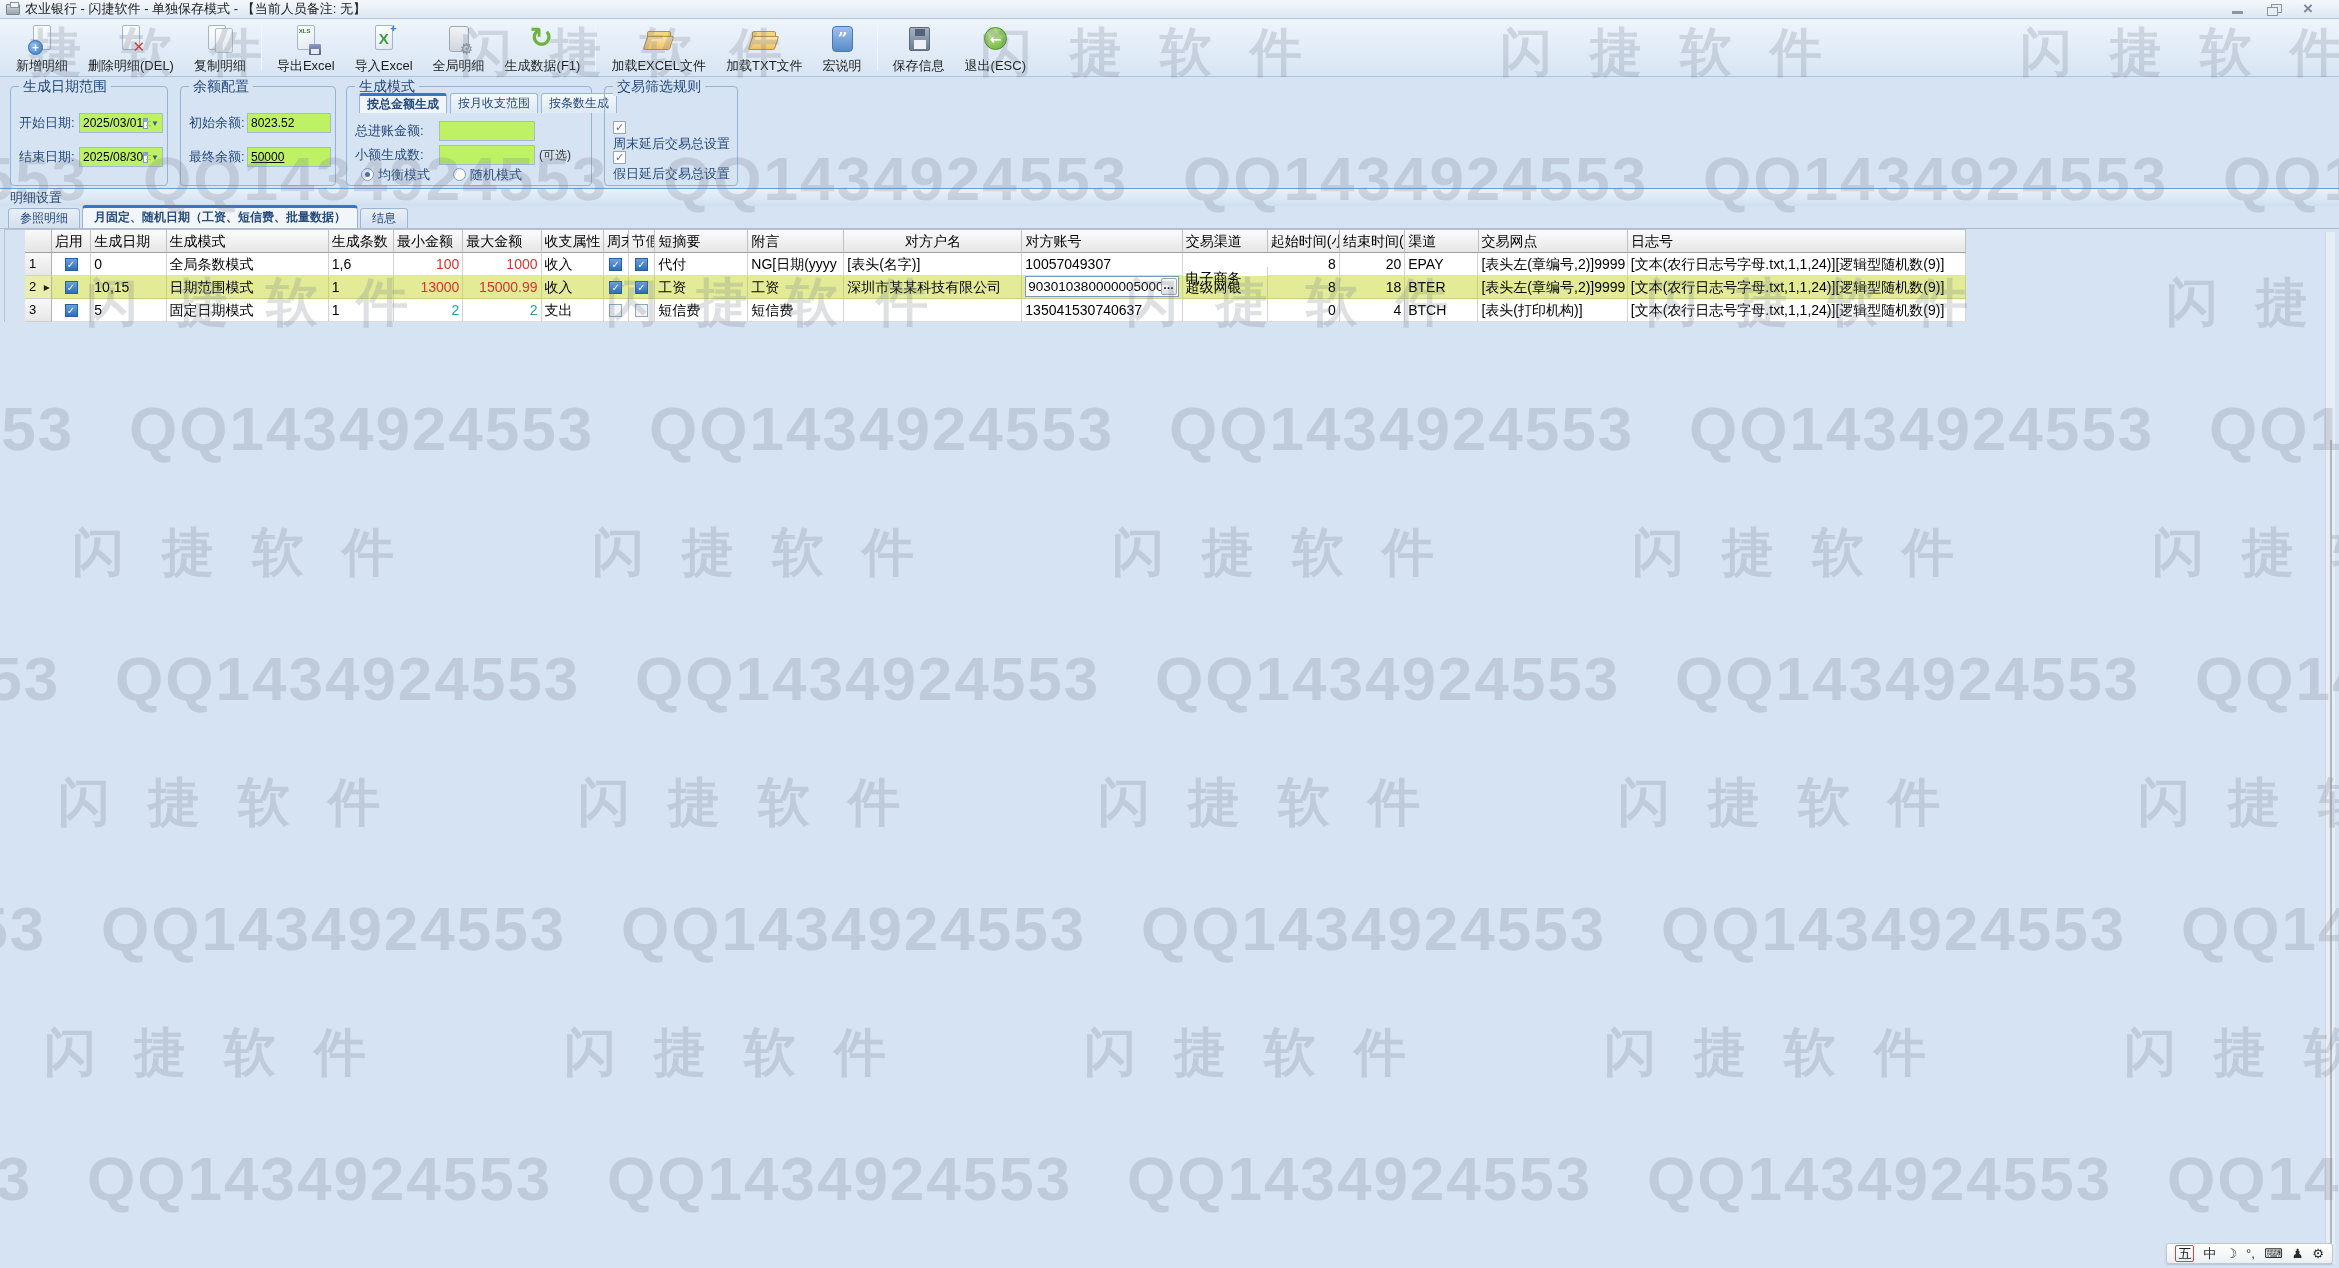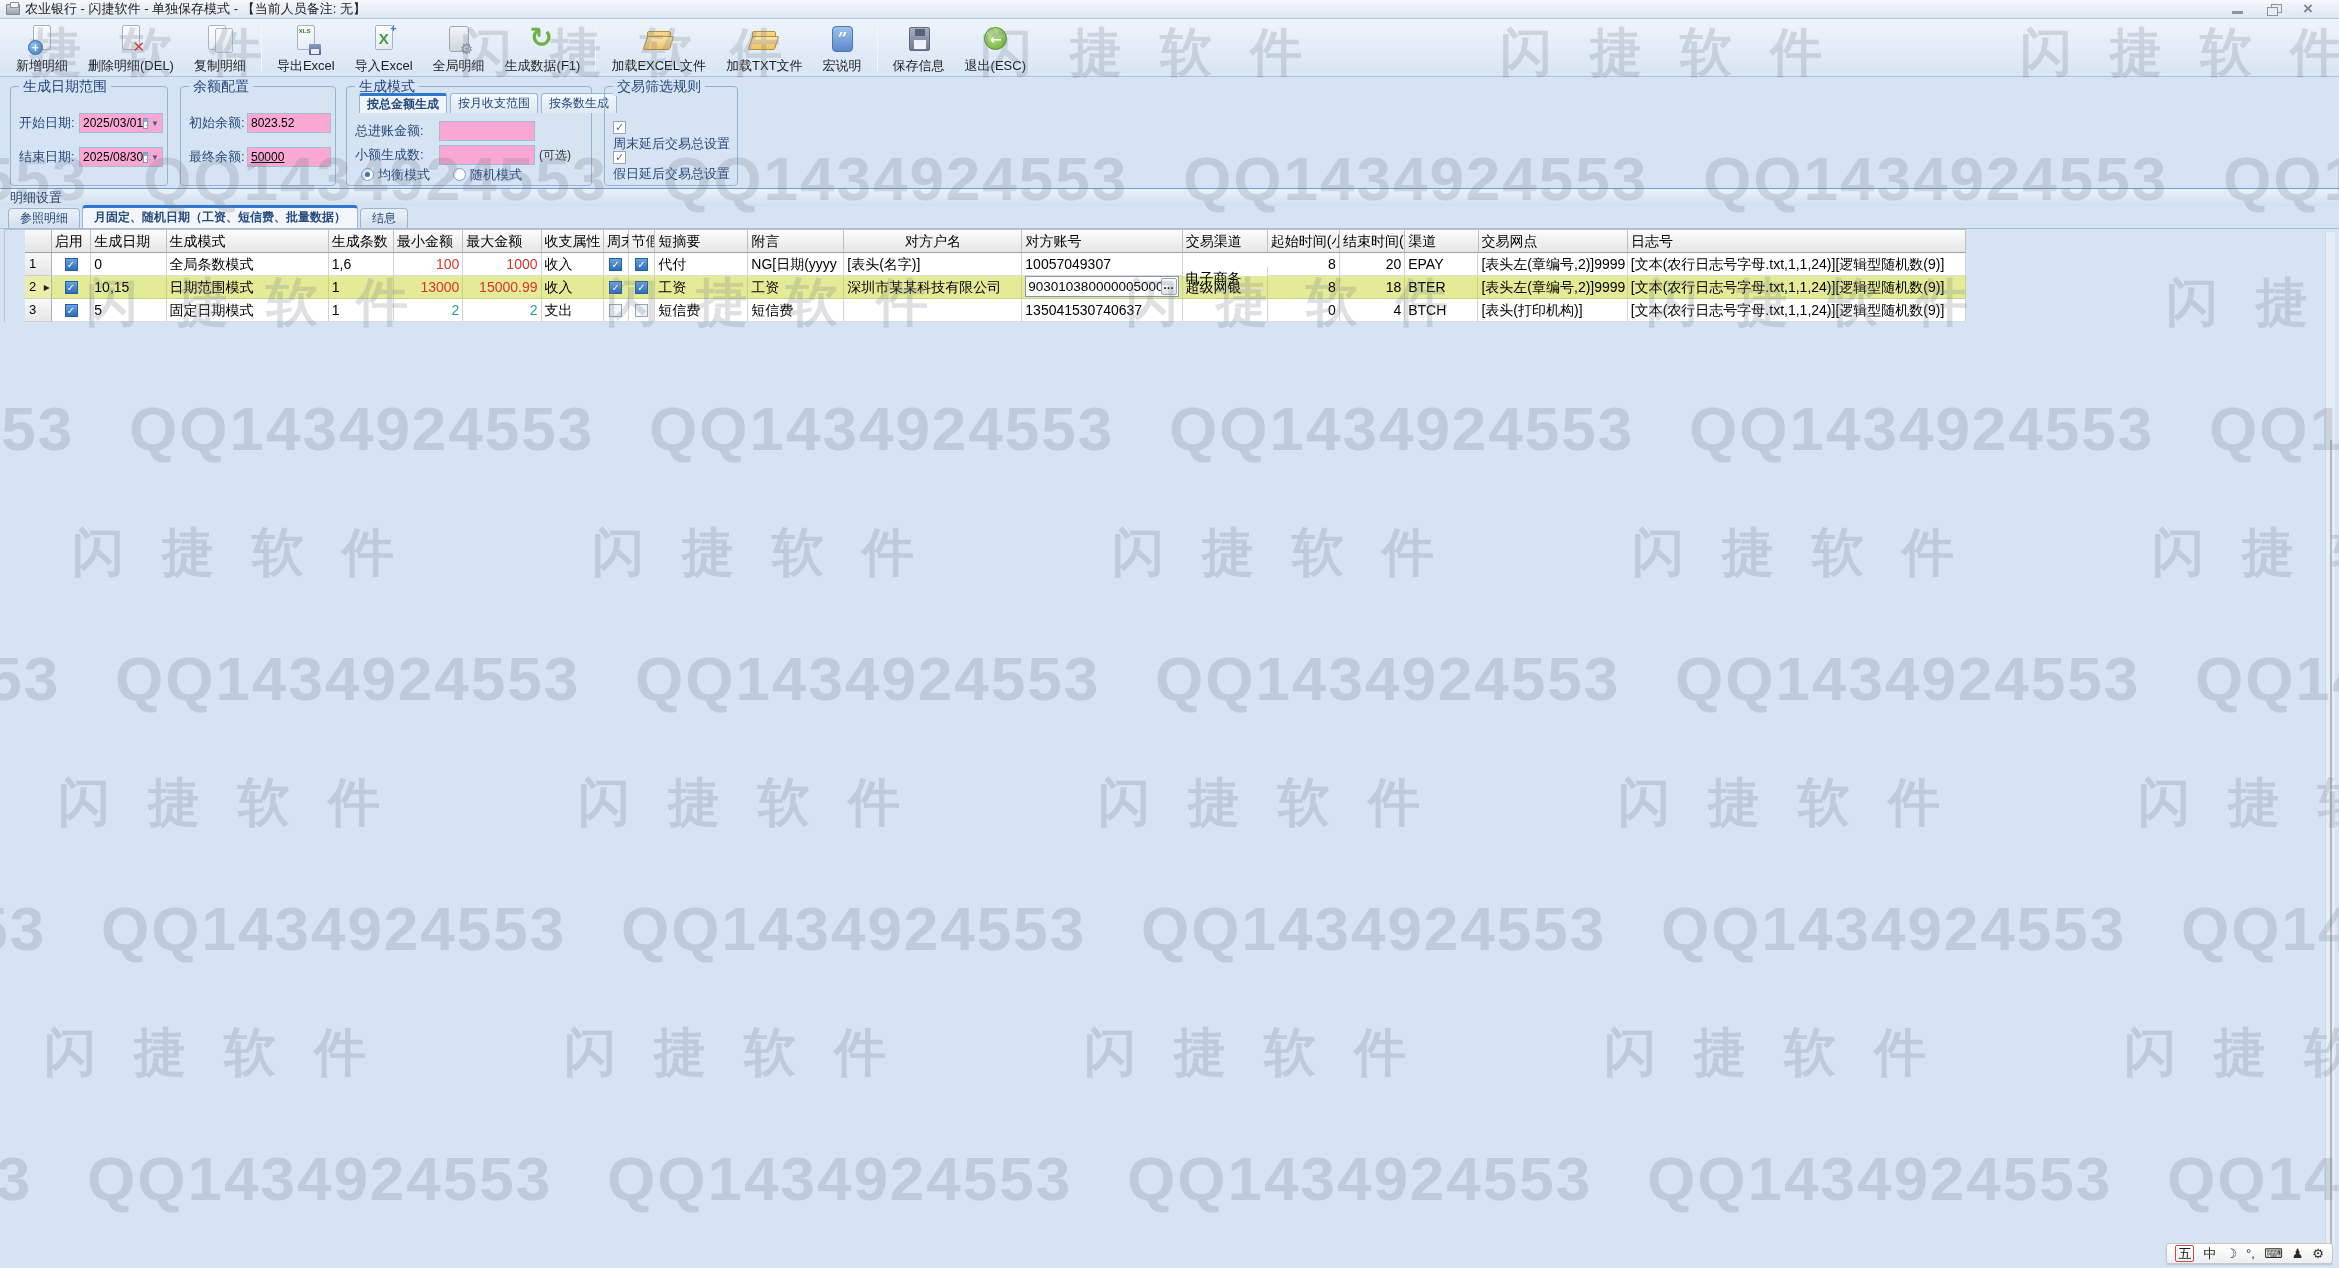--- a/index.html
+++ b/index.html
@@ -68,21 +68,21 @@
   .ic .fl::before{ content:""; position:absolute; left:4px; bottom:1px; width:12px; height:9px; background:#eef1f5;}
   .ic .fl::after{ content:""; position:absolute; left:5px; top:1px; width:10px; height:7px; background:#55627a;}
   .ic .gc{ position:absolute; left:6px; top:4px; width:23px; height:23px; border-radius:50%;
     background:radial-gradient(circle at 35% 28%,#c4e698,#61ad2b); border:1px solid #4d8f20;
     color:#fff; font:bold 14px/22px "DejaVu Sans",sans-serif; text-align:center;}
   
   .gbox{ position:absolute; top:86px; height:100px; border:1px solid #94b2d4; border-radius:4px;}
   .gtitle{ position:absolute; top:-9px; left:8px; background:#d6e3f2; padding:0 4px;
     color:#24497c; font-size:14px; white-space:nowrap;}
   .flab{ position:absolute; left:8px; font-size:13px; color:#24497c; line-height:20px; white-space:nowrap;}
-  .tfield{ position:absolute; height:20px; background:#f9a8d4; border:1px solid #a4bbd4;
+  .tfield{ position:absolute; height:20px; background:#bef264; border:1px solid #a4bbd4;
     display:flex; align-items:center; font-size:12px; padding:0 3px; overflow:hidden;}
   .tfield .val{ flex:1; white-space:nowrap;}
   .calico{ width:11px; height:11px; border:1px solid #7e9cc2; background:#fff; position:relative; margin-right:3px;}
   .calico::before{ content:""; position:absolute; left:0; top:0; right:0; height:3px; background:#89a9cf;}
   .calico::after{ content:""; position:absolute; left:2px; bottom:2px; width:5px; height:3px; border-top:1px solid #9db6d2; border-bottom:1px solid #9db6d2;}
   .drop{ font-size:8px; color:#3c5d8c;}
   .mtabs{ position:absolute; left:12px; top:6px; display:flex; gap:3px;}
   .mtab{ height:20px; line-height:19px; padding:0 7px; font-size:12px; color:#24497c;
     border:1px solid #9ab5d4; border-bottom:none; border-radius:3px 3px 0 0;
     background:linear-gradient(#f3f8fc,#dce8f3); white-space:nowrap; cursor:default;}

